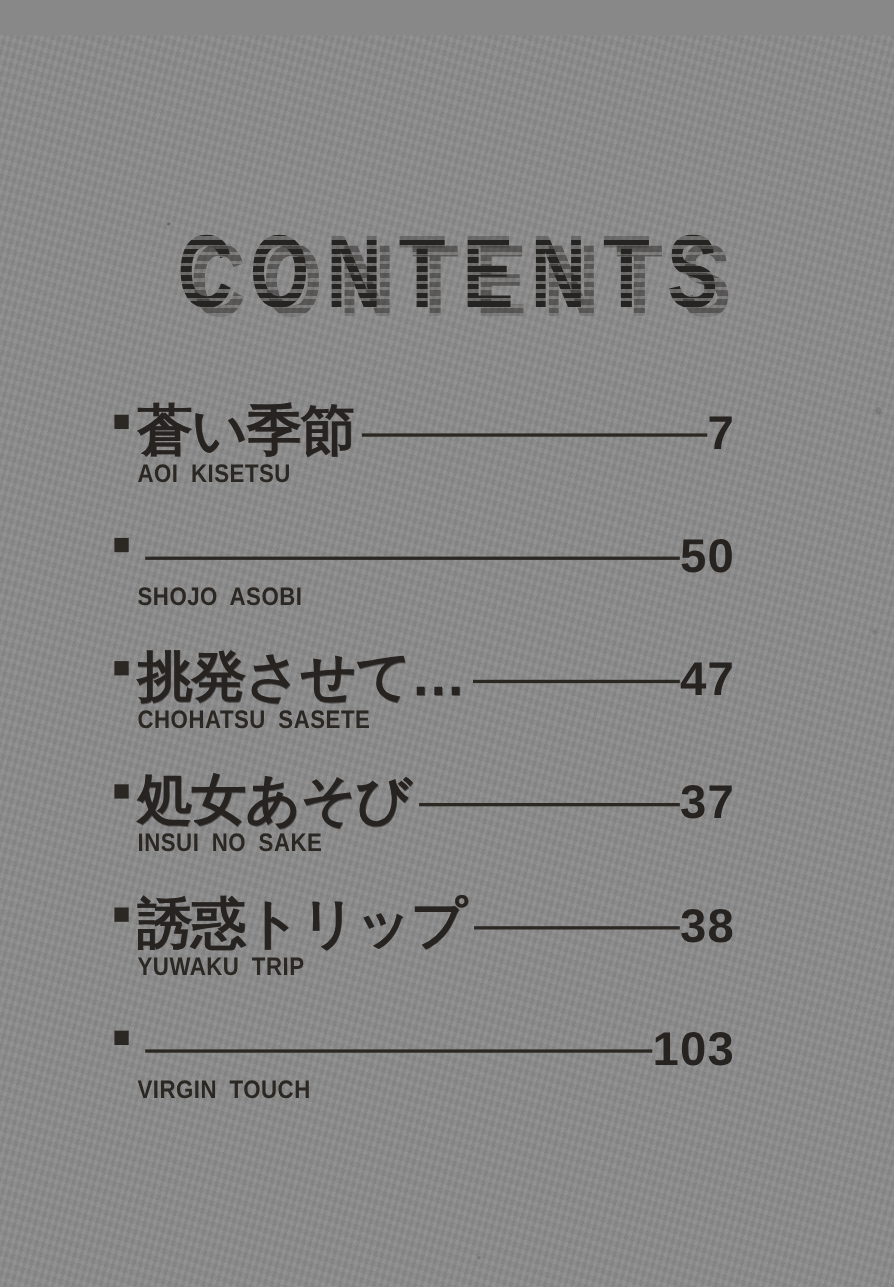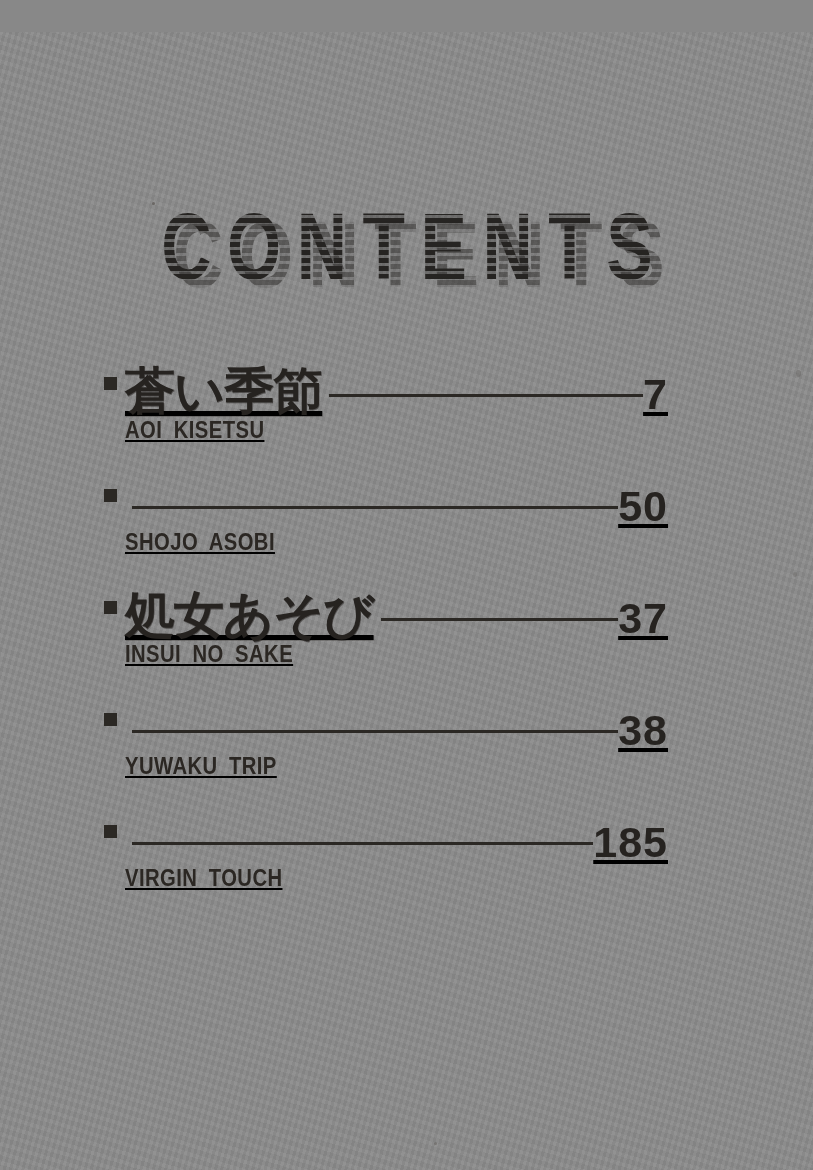--- a/index.html
+++ b/index.html
@@ -66,21 +66,21 @@
     opacity: 0.5;
   }
 
   
   .entries {
     position: absolute;
     left: 104px;
     right: 145px;
     top: 330px;
   }
-  .entry { height: 112px; position: relative; text-decoration: underline; }
+  .entry { height: 112px; position: relative; }
 
   .entry-main {
     display: flex;
     align-items: center;
     height: 58px;
   }
   .bullet {
     width: 13px; height: 13px;
     background: #2b2824;
     align-self: flex-start;
@@ -159,43 +159,53 @@
 
     <div class="entry">
       <div class="entry-main">
         <span class="bullet"></span>
         <span class="leader"></span>
         <span class="page-num">50</span>
       </div>
       <div class="title-romaji">SHOJO ASOBI</div>
     </div>
 
+    <div class="entry">
+      <div class="entry-main">
+        <span class="bullet"></span>
+        <span class="title-jp">挑発させて…</span>
+        <span class="leader"></span>
+        <span class="page-num">47</span>
+      </div>
+      <div class="title-romaji">CHOHATSU SASETE</div>
+    </div>
 
     <div class="entry">
       <div class="entry-main">
         <span class="bullet"></span>
         <span class="title-jp">処女あそび</span>
         <span class="leader"></span>
         <span class="page-num">37</span>
       </div>
       <div class="title-romaji">INSUI NO SAKE</div>
     </div>
 
     <div class="entry">
       <div class="entry-main">
         <span class="bullet"></span>
+        <span class="title-jp">誘惑トリップ</span>
         <span class="leader"></span>
         <span class="page-num">38</span>
       </div>
       <div class="title-romaji">YUWAKU TRIP</div>
     </div>
 
     <div class="entry">
       <div class="entry-main">
         <span class="bullet"></span>
         <span class="leader"></span>
-        <span class="page-num">185</span>
+        <span class="page-num">103</span>
       </div>
       <div class="title-romaji">VIRGIN TOUCH</div>
     </div>
 
   </div>
 </div>
 
 </body></html>

